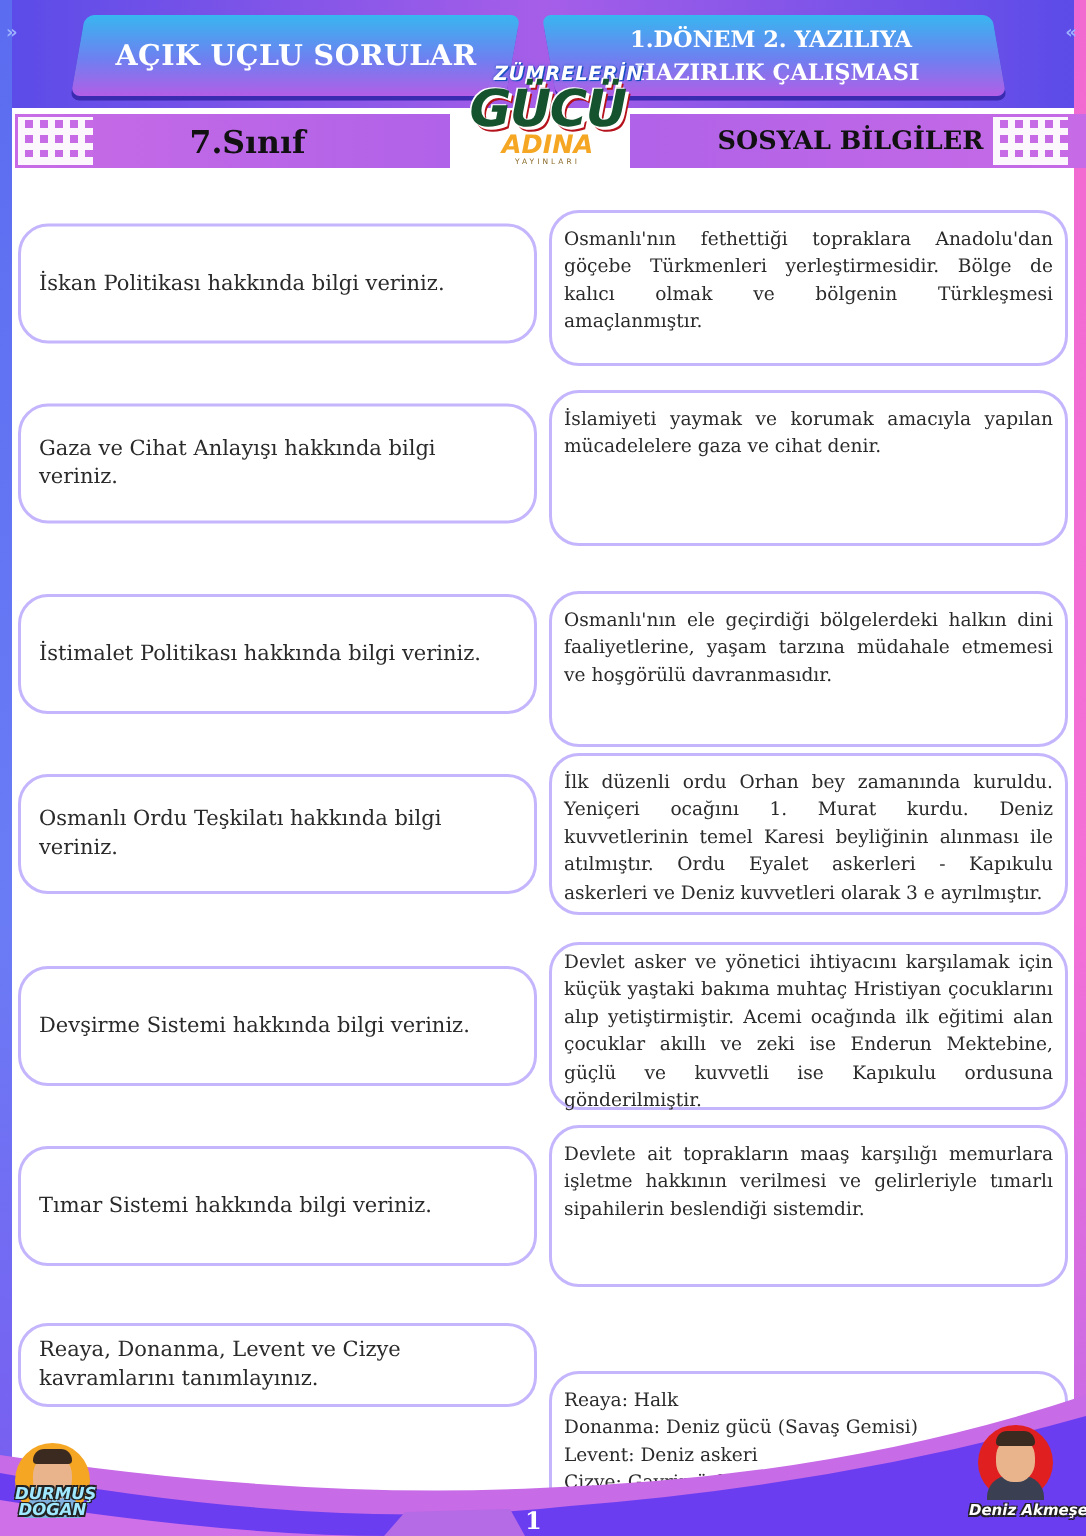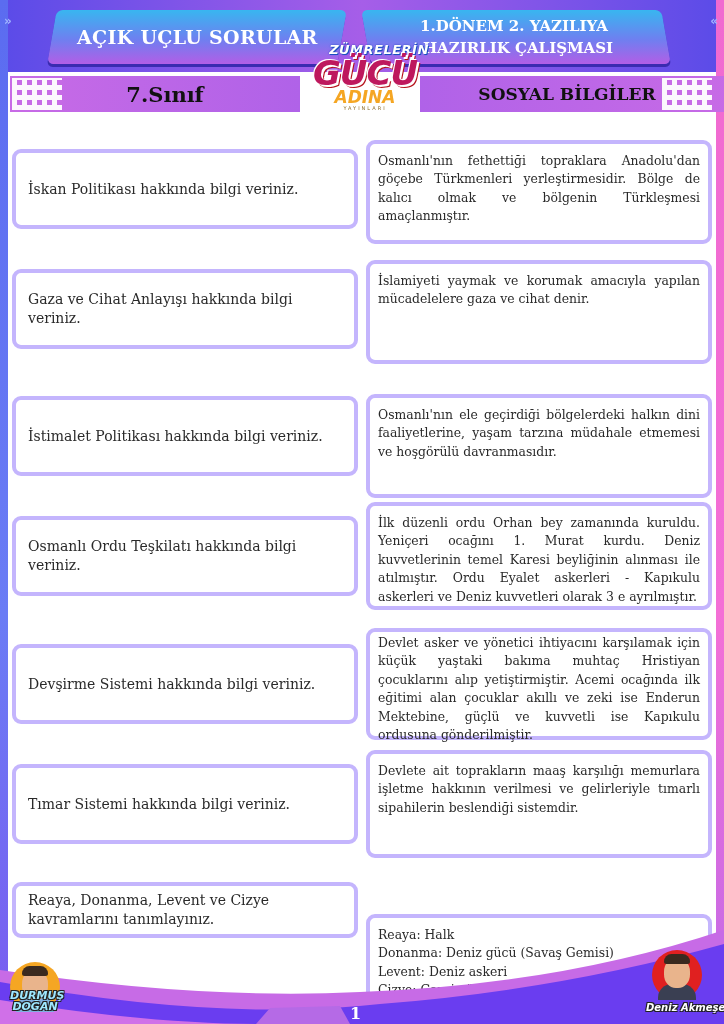--- a/index.html
+++ b/index.html
@@ -79,39 +79,39 @@
     display:flex; flex-direction:column; align-items:center;
   }
   .logo .l1 {
     font-family:"DejaVu Sans", sans-serif; font-weight:bold; font-style:italic;
     font-size:13px; color:#fff; letter-spacing:0.5px;
     text-shadow:0 0 2px #1a4fc0, 1px 1px 0 #1a4fc0;
     margin-left:28px;
   }
   .logo .l2 {
     font-family:"DejaVu Sans", sans-serif; font-weight:bold; font-style:italic;
-    font-size:34px; line-height:32px; color:#be185d;
+    font-size:34px; line-height:32px; color:#14532d;
     text-shadow:2px 2px 0 #fff, -1px -1px 0 #fff, 3px 3px 0 #b5121b;
     letter-spacing:-1px;
   }
   .logo .l3 {
     font-family:"DejaVu Sans", sans-serif; font-weight:bold; font-style:italic;
     font-size:17px; line-height:16px; color:#f5a623;
     text-shadow:1px 1px 0 #fff;
   }
   .logo .l4 {
     font-family:"DejaVu Sans", sans-serif; font-size:5px; color:#8a6b2a; letter-spacing:2px;
   }
   
   .qa {
     position:absolute; left:10px; width:706px;
   }
   .q-box, .a-box {
     position:absolute; background:#fff;
-    border:4px solid #c4b5fd; border-radius:9px;
+    border:2px solid #c4b5fd; border-radius:20px;
     box-sizing:border-box;
     color:#2a2a2a;
   }
   .q-box {
     left:2px; width:346px;
     display:flex; align-items:center;
     padding:5px 12px;
     font-size:14px; line-height:19px;
   }
   .a-box {

